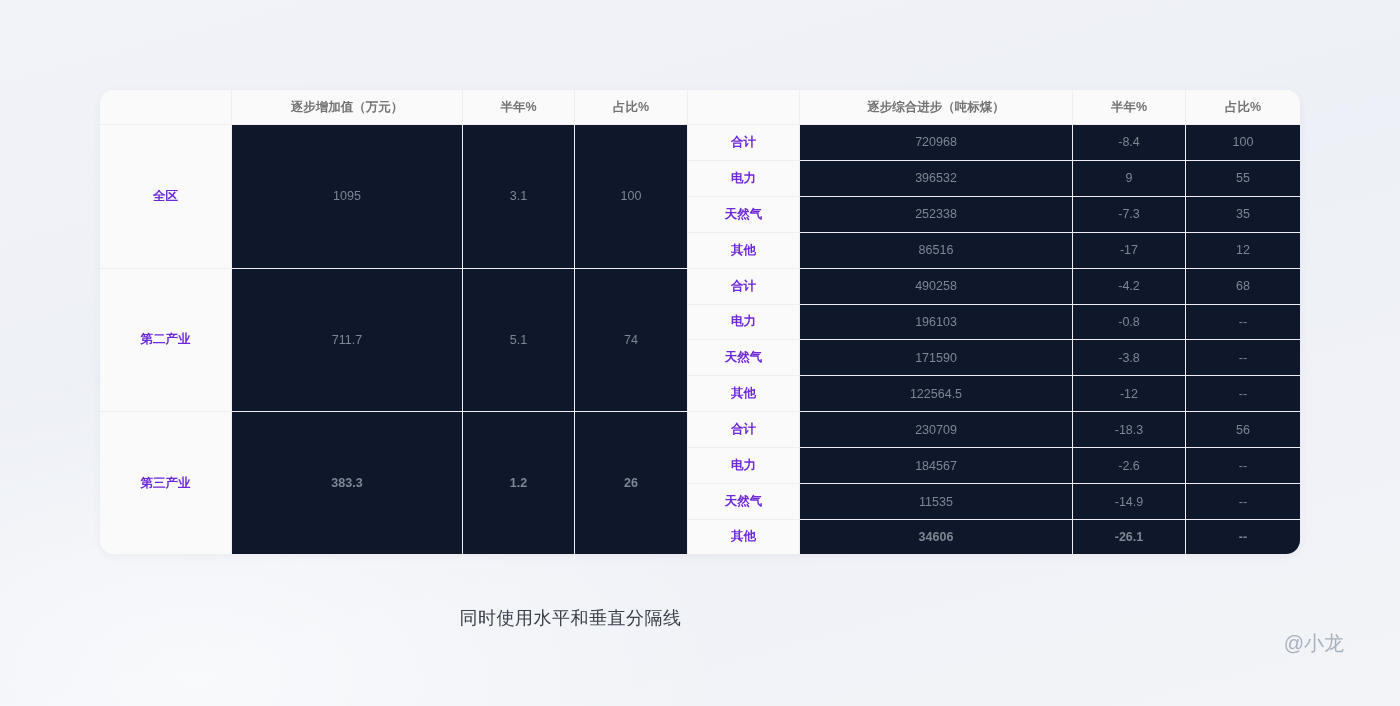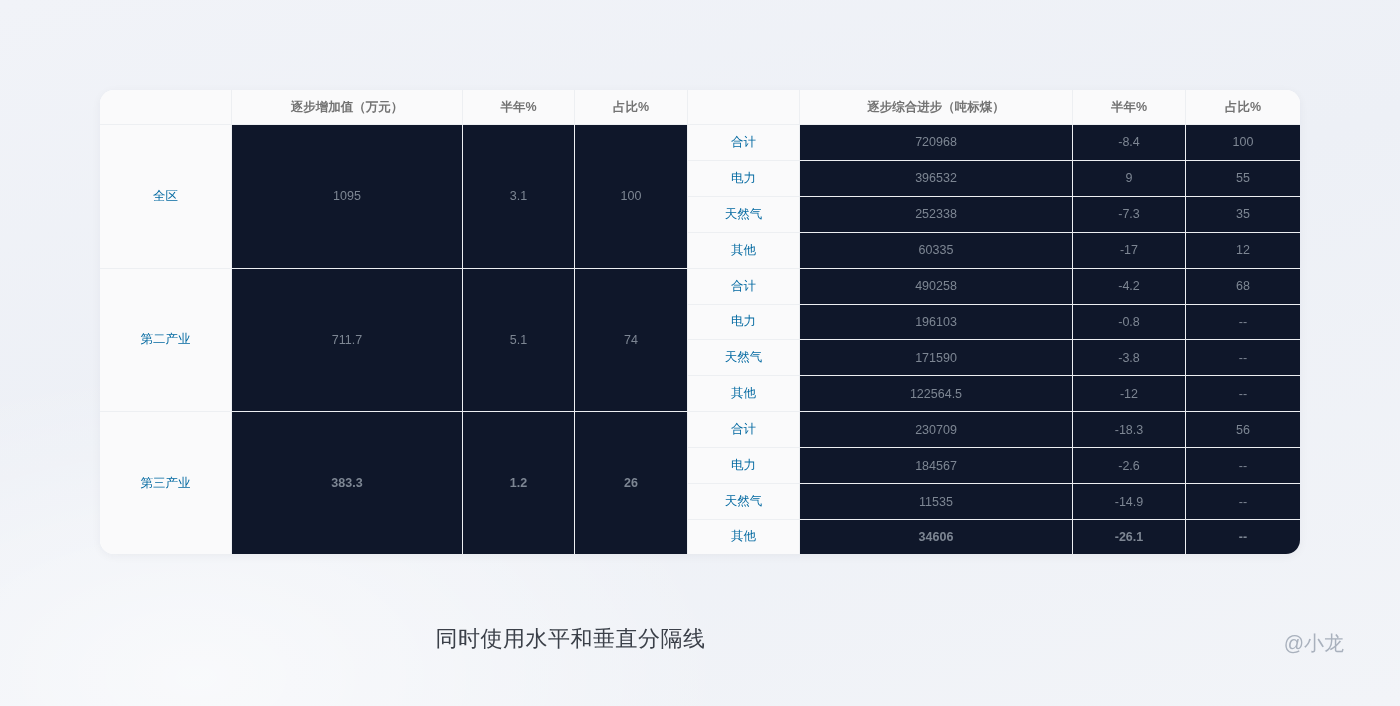--- a/index.html
+++ b/index.html
@@ -18,26 +18,26 @@
   table{
     width:1200px;height:464px;border-collapse:separate;border-spacing:0;table-layout:fixed;
   }
   th,td{
     padding:0;text-align:center;vertical-align:middle;
     border-right:1px solid #edeff2;border-bottom:1px solid #edeff2;
     font-size:12.5px;overflow:hidden;white-space:nowrap;
   }
   th{height:34px;background:#fafafb;color:#737373;font-weight:600;}
   td{color:#7d8693;font-weight:400;background:#0f172a;}
-  td.lab{background:#fafafb;color:#0369a1;font-weight:400;}
+  td.lab{background:#fafafb;color:#6d28d9;font-weight:700;}
   .br0{border-right:none !important;}
   .bb0{border-bottom:none !important;font-weight:bold;}
   .caption{
     position:absolute;left:0;top:606px;width:1141px;text-align:center;
-    font-size:22px;color:#3b4049;font-weight:500;letter-spacing:0.5px;margin-top:18px;
+    font-size:18px;color:#3b4049;font-weight:500;letter-spacing:0.5px;
   }
   .watermark{
     position:absolute;right:56px;top:630px;font-size:20px;color:#a9b1bd;
   }
 </style>
 </head>
 <body>
 
 <div class="card">
   <table>
@@ -80,21 +80,21 @@
       <td class="br0">55</td>
     </tr>
     <tr>
       <td class="lab">天然气</td>
       <td>252338</td>
       <td>-7.3</td>
       <td class="br0">35</td>
     </tr>
     <tr>
       <td class="lab">其他</td>
-      <td>60335</td>
+      <td>86516</td>
       <td>-17</td>
       <td class="br0">12</td>
     </tr>
 
     <tr>
       <td class="lab" rowspan="4">第二产业</td>
       <td rowspan="4">711.7</td>
       <td rowspan="4">5.1</td>
       <td rowspan="4">74</td>
       <td class="lab">合计</td>

